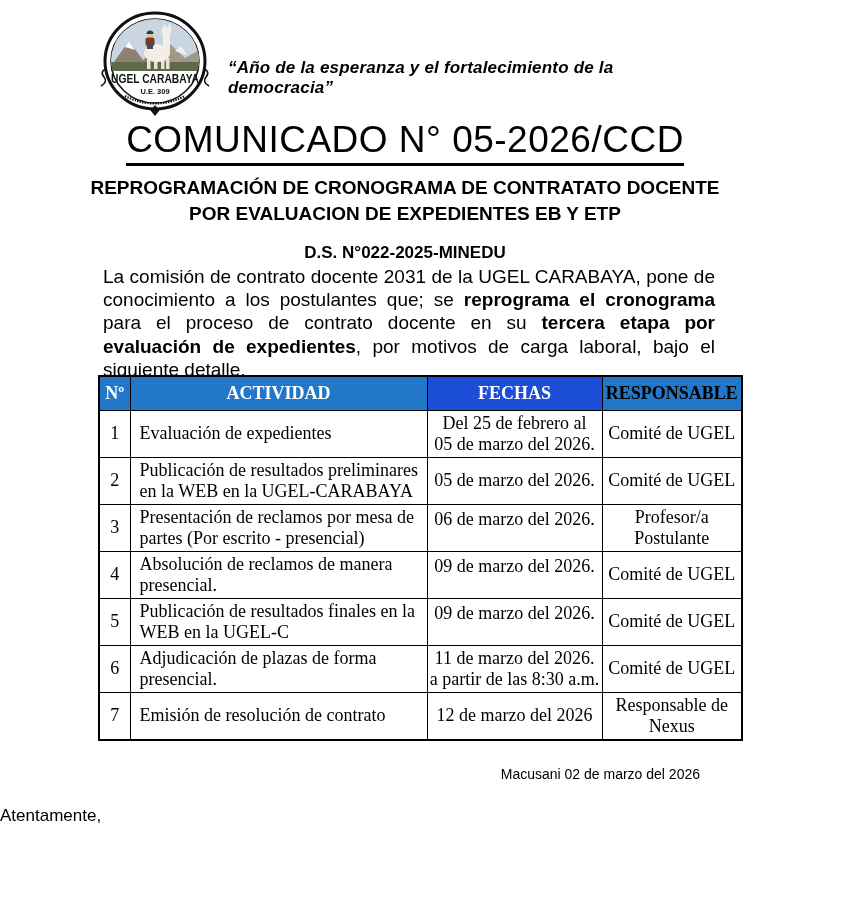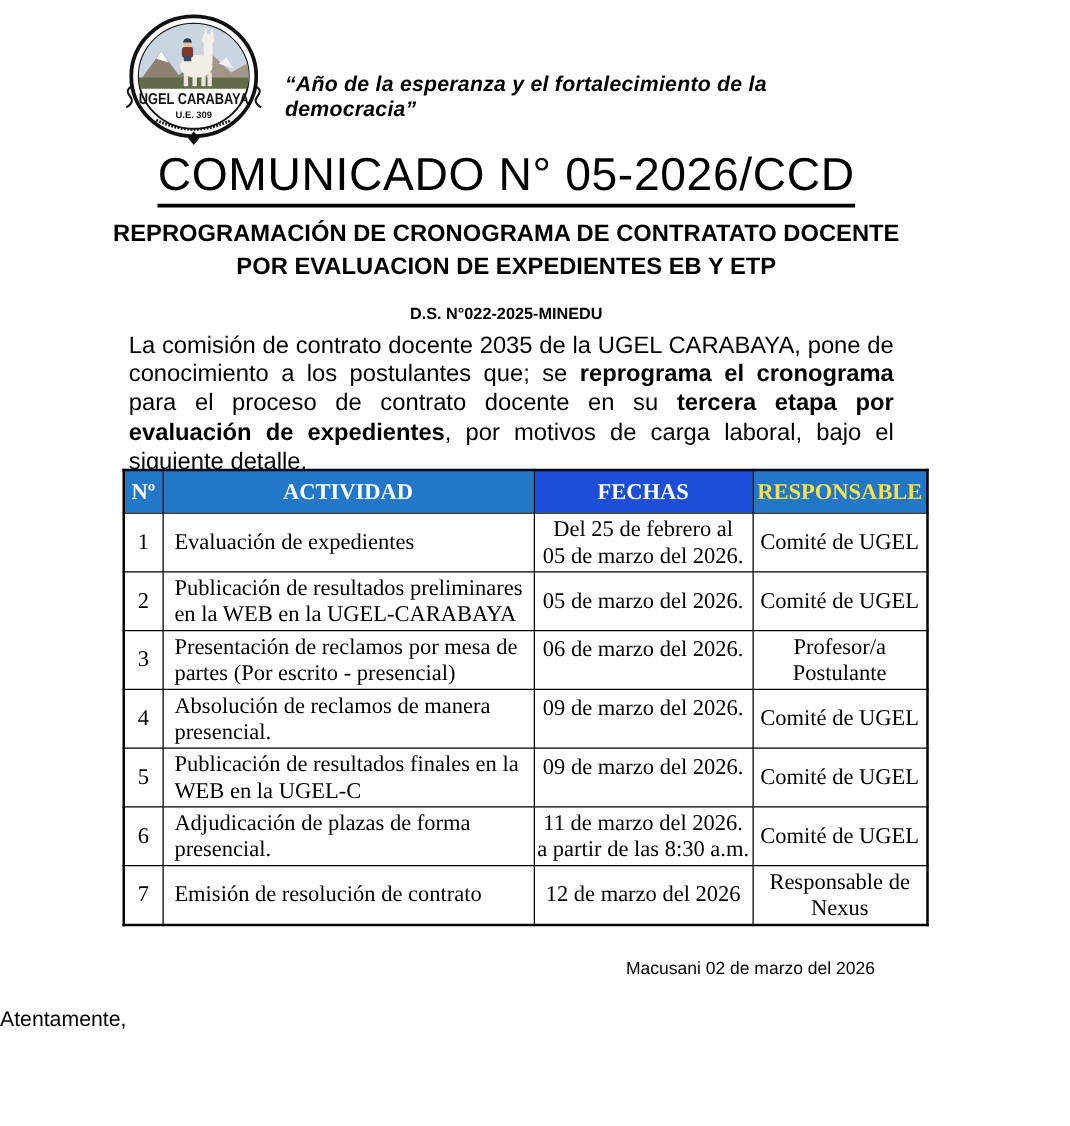--- a/index.html
+++ b/index.html
@@ -53,21 +53,21 @@
   }
   .doc-subtitle {
     margin-top: 9px;
     font-size: 19px;
     font-weight: bold;
     line-height: 26px;
     white-space: pre-line;
   }
   .doc-decree {
     margin-top: 16px;
-    font-size: 13px;
+    font-size: 17px;
     font-weight: bold;
   }
 
   
   .intro {
     position: absolute;
     left: 103px;
     top: 265px;
     width: 612px;
     font-size: 19px;
@@ -200,35 +200,35 @@
 
   <div class="quote">“Año de la esperanza y el fortalecimiento de la democracia”</div>
 
   <div class="center-col">
     <span class="doc-title">COMUNICADO N° 05-2026/CCD</span>
     <div class="doc-subtitle">REPROGRAMACIÓN DE CRONOGRAMA DE CONTRATATO DOCENTE
 POR EVALUACION DE EXPEDIENTES EB Y ETP</div>
     <div class="doc-decree">D.S. N°022-2025-MINEDU</div>
   </div>
 
-  <p class="intro"><span>La comisión de contrato docente 2035 de la UGEL CARABAYA, pone de conocimiento a los postulantes que; se </span><b>reprograma el cronograma</b><span> para el proceso de contrato docente en su </span><b>tercera etapa por evaluación de expedientes</b><span>, por motivos de carga laboral, bajo el siguiente detalle.</span></p>
+  <p class="intro"><span>La comisión de contrato docente 2031 de la UGEL CARABAYA, pone de conocimiento a los postulantes que; se </span><b>reprograma el cronograma</b><span> para el proceso de contrato docente en su </span><b>tercera etapa por evaluación de expedientes</b><span>, por motivos de carga laboral, bajo el siguiente detalle.</span></p>
 
   <table class="doc-table">
     <colgroup>
       <col style="width:31px">
         <col style="width:297px">
         <col style="width:175px">
         <col style="width:140px">
     </colgroup>
     <thead>
       <tr>
         <th style="background: rgb(34, 119, 200); color: rgb(255, 255, 255); margin-top: 32px;">Nº</th>
         <th style="background: rgb(34, 119, 200); color: rgb(255, 255, 255);">ACTIVIDAD</th>
         <th style="background: #1d4ed8; color: rgb(255, 255, 255);">FECHAS</th>
-        <th style="background: rgb(34, 119, 200); color: #fde047; margin-top: 32px;">RESPONSABLE</th>
+        <th style="background: rgb(34, 119, 200); color: #000000; margin-top: 32px;">RESPONSABLE</th>
       </tr>
     </thead>
     <tbody>
         <tr>
           <td class="col-num">1</td>
           <td class="col-actividad">Evaluación de expedientes</td>
           <td class="col-fechas">Del 25 de febrero al
 05 de marzo del 2026.</td>
           <td class="col-responsable">Comité de UGEL</td>
         </tr>

